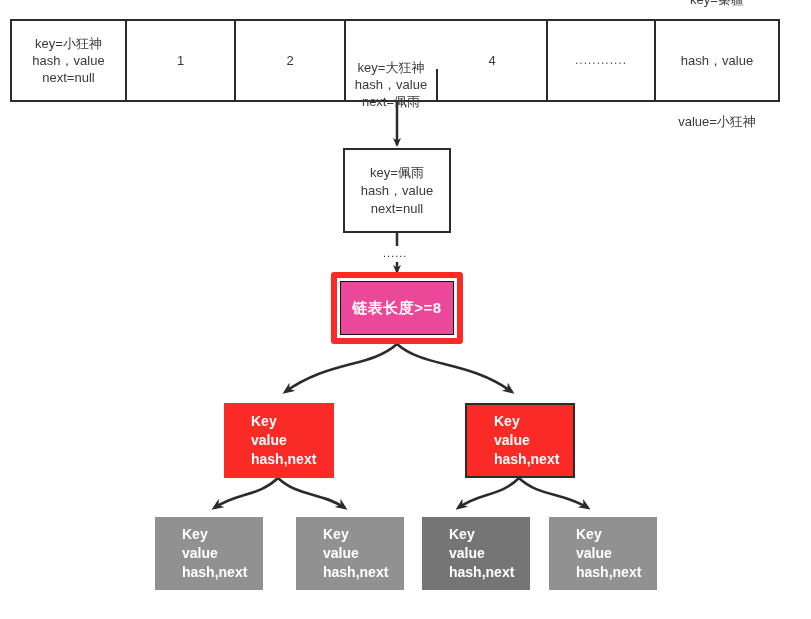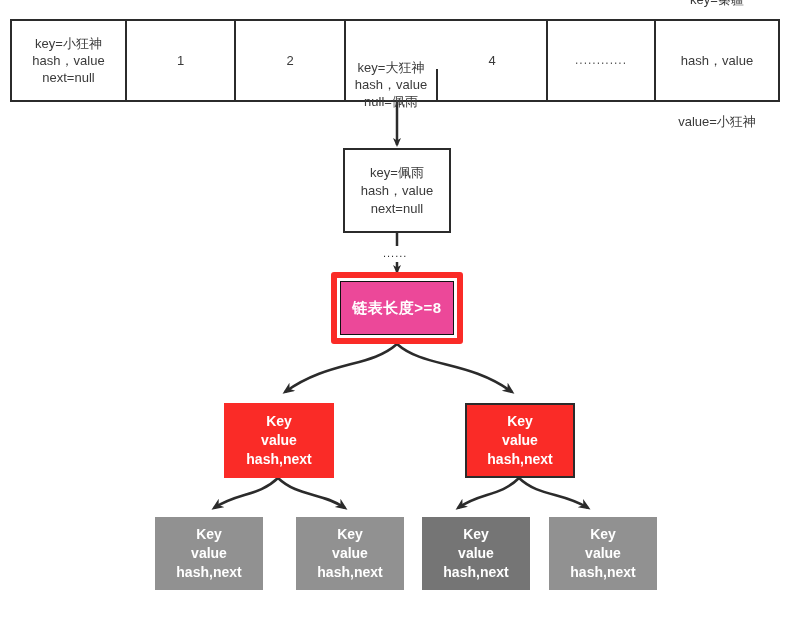--- a/index.html
+++ b/index.html
@@ -110,27 +110,28 @@
     font-weight: bold;
     letter-spacing: 0.5px;
   }
 
   
   .tnode {
     position: absolute;
     box-sizing: border-box;
     display: flex;
     flex-direction: column;
-    align-items: center;
+    align-items: flex-start;
     justify-content: center;
     color: #ffffff;
     font-size: 14px;
     font-weight: bold;
     line-height: 19px;
     text-align: center;
+    padding-left: 27px;
   }
   .tnode.red        { background: #fa2b27; }
   .tnode.red.edged  { border: 2px solid #2b2b2b; }
   .tnode.gray       { background: #919191; }
   .tnode.gray.dark  { background: #757575; }
 
   
   .watermark {
     position: absolute;
     right: 8px;
@@ -187,21 +188,21 @@
       <span class="ln">1</span>
     </div>
 
     <div class="cell" style="width:110px;">
       <span class="ln">2</span>
     </div>
 
     <div class="cell" style="width:92px;margin-top:48px;">
       <span class="ln">key=大狂神</span>
       <span class="ln">hash，value</span>
-      <span class="ln">null=佩雨</span>
+      <span class="ln">next=佩雨</span>
     </div>
 
     <div class="cell" style="width:110px;">
       <span class="ln">4</span>
     </div>
 
     <div class="cell dots" style="width:108px;">
       <span class="ln">............</span>
     </div>
 

